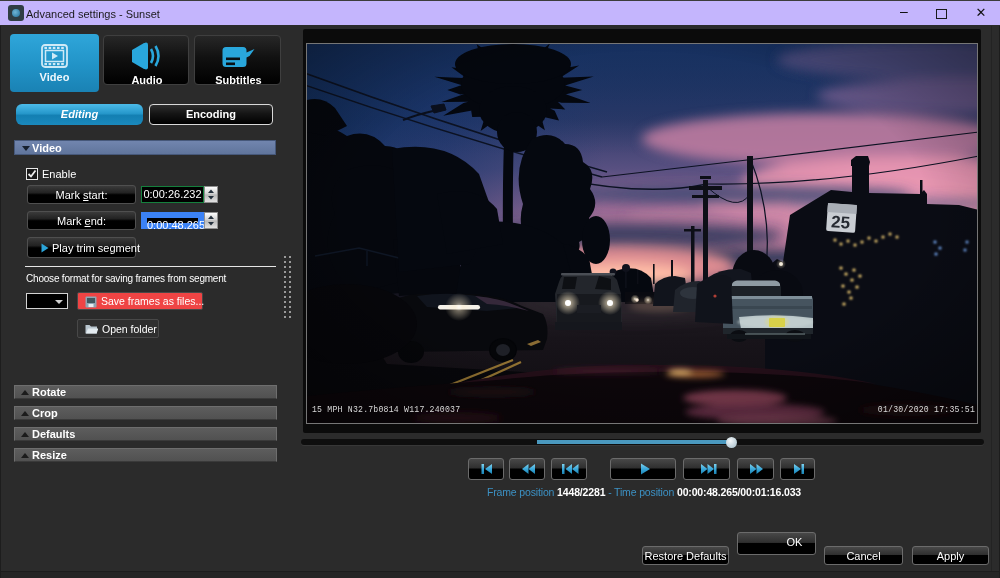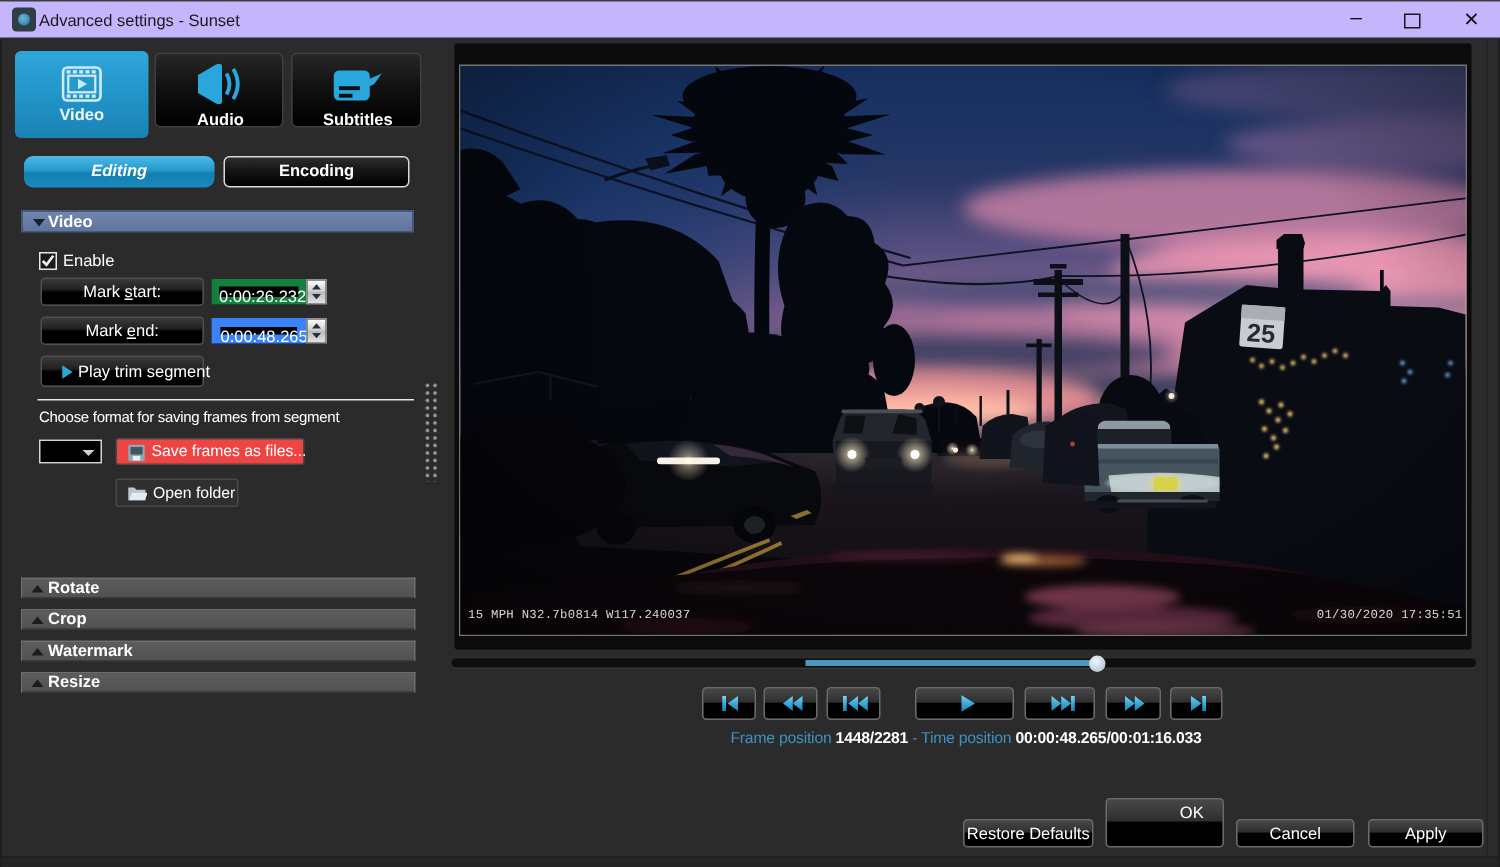--- a/index.html
+++ b/index.html
@@ -116,21 +116,21 @@
     <div class="abs" style="left:26px;top:168px;width:12px;height:12px;box-sizing:border-box;
          border:1px solid #e8e8e8;background:#1a1a1a;">
       <svg width="10" height="10" viewBox="0 0 10 10" style="display:block;">
           <path d="M1.5 5 L4 7.5 L8.5 1.5" stroke="#efefef" stroke-width="1.8" fill="none"></path>
         </svg>
     </div>
     <div class="abs" style="left:42px;top:168px;font-size:11px;color:#fff;">Enable</div>
 
     <div class="lbtn" style="left:27px;top:185px;width:109px;height:19px;line-height:18px;">Mark <span style="text-decoration:underline">s</span>tart:</div>
     <div class="abs" style="left:141px;top:186px;width:63px;height:17px;box-sizing:border-box;background:#000;
-         border:5px solid #15803d;color:#fff;font-size:11px;text-align:center;line-height:15px;">0:00:26.232</div>
+         border:1px solid #15803d;color:#fff;font-size:11px;text-align:center;line-height:15px;">0:00:26.232</div>
     <div class="abs" style="left:204px;top:186px;width:14px;height:17px;box-sizing:border-box;border:1px solid #8f8f8f;
          background:linear-gradient(to bottom,#fdfdfd,#cfcfcf 48%,#b8b8b8 52%,#e2e2e2);">
       <svg width="12" height="15" viewBox="0 0 12 15" style="display:block;">
         <path d="M6 2.5 L9 6 L3 6 Z" fill="#24303c"></path>
         <path d="M6 12.5 L9 9 L3 9 Z" fill="#24303c"></path>
       </svg>
     </div>
 
     <div class="lbtn" style="left:27px;top:211px;width:109px;height:19px;line-height:18px;">Mark <span style="text-decoration:underline">e</span>nd:</div>
     <div class="abs" style="left:141px;top:212px;width:63px;height:17px;box-sizing:border-box;background:#000;
@@ -182,21 +182,21 @@
     <div class="acc" style="top:385px;">
         <div class="tri"></div>
         <div class="lbl">Rotate</div>
       </div>
     <div class="acc" style="top:406px;">
         <div class="tri"></div>
         <div class="lbl">Crop</div>
       </div>
     <div class="acc" style="top:427px;">
         <div class="tri"></div>
-        <div class="lbl">Watermark</div>
+        <div class="lbl">Defaults</div>
       </div>
     <div class="acc" style="top:448px;">
         <div class="tri"></div>
         <div class="lbl">Resize</div>
       </div>
 
     <div class="abs" style="left:283px;top:255px;width:10px;height:66px;
          background-image:radial-gradient(circle at 2px 2px,#9a9a9a 1px,rgba(0,0,0,0) 1.4px);
          background-size:5px 5px;"></div>
   </div>
@@ -565,20 +565,20 @@
           <rect x="20.5" y="5" width="2.5" height="10"></rect>
         </g>
       </svg>
   </div>
 
   <div class="abs" style="left:294px;top:486px;width:700px;text-align:center;font-size:10.5px;letter-spacing:-0.15px;color:#3c91c4;">
     Frame position <span style="color:#fff;font-weight:bold;">1448/2281</span> - Time position <span style="color:#fff;font-weight:bold;">00:00:48.265/00:01:16.033</span>
   </div>
 
   <div class="dbtn" style="left:642px;top:546px;width:87px;height:19px;line-height:18px;">Restore Defaults</div>
-  <div class="dbtn" style="left:737px;top:532px;width:79px;height:33px;line-height:18px;padding-left:36px;">OK</div>
+  <div class="dbtn" style="left:737px;top:532px;width:79px;height:23px;line-height:18px;padding-left:36px;">OK</div>
   <div class="dbtn" style="left:824px;top:546px;width:79px;height:19px;line-height:18px;">Cancel</div>
   <div class="dbtn" style="left:912px;top:546px;width:77px;height:19px;line-height:18px;">Apply</div>
   <div class="abs" style="left:0;top:571px;width:1000px;height:7px;background:#252525;border-top:1px solid #1d1d1d;box-sizing:border-box;"></div>
   <div class="abs" style="left:0;top:26px;width:1px;height:552px;background:#1d1d1d;"></div>
   <div class="abs" style="left:999px;top:26px;width:1px;height:552px;background:#1d1d1d;"></div>
   <div class="abs" style="left:991px;top:26px;width:1px;height:545px;background:#232323;"></div>
 </div>
 
 </body></html>

